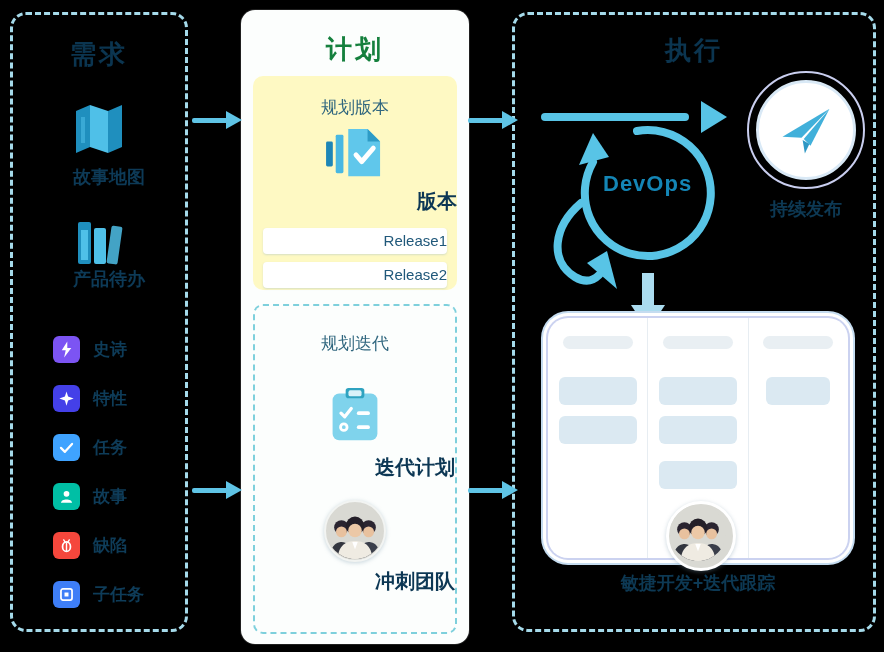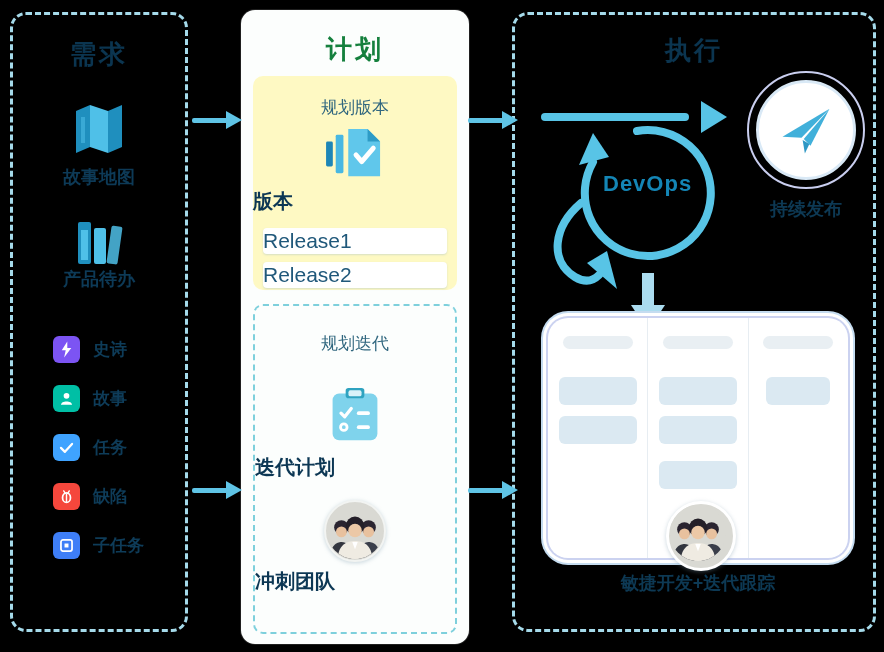--- a/index.html
+++ b/index.html
@@ -16,45 +16,45 @@
   #plan-panel{
     position:absolute;left:241px;top:10px;width:228px;height:634px;background:#FCFEFD;
     border-radius:14px;box-sizing:border-box;box-shadow:0 0 0 1px rgba(255,255,255,.12);
   }
   .panel-title{
     position:absolute;left:0;width:100%;text-align:center;font-size:26px;font-weight:bold;
     color:#0B3550;letter-spacing:3px;
   }
   
   .req-icon{position:absolute;left:0;width:100%;display:flex;justify-content:center;}
-  .req-label{position:absolute;left:0;width:100%;text-align:center;font-size:18px;font-weight:bold;color:#0D3A57;}
+  .req-label{position:absolute;left:0;width:100%;text-align:center;font-size:18px;font-weight:bold;color:#0D3A57;padding-left:10px;}
   .wi-list{position:absolute;left:40px;top:321px;}
   .wi-row{display:flex;align-items:center;height:27px;margin-bottom:22px;}
   .wi-sq{width:27px;height:27px;border-radius:6px;display:flex;align-items:center;justify-content:center;flex:0 0 27px;}
   .wi-sq svg{width:19px;height:19px;display:block;}
   .wi-label{margin-left:13px;font-size:17px;color:#0E3C59;font-weight:bold;}
   .wi-epic{background:#7C54F3;}
   .wi-feature{background:#4440E8;}
   .wi-story{background:#00BFA5;}
   .wi-task{background:#3FA3FF;}
   .wi-bug{background:#F5473C;}
   .wi-subtask{background:#3E7EF7;}
   
   .plan-sec-heading{position:absolute;left:0;width:100%;text-align:center;font-size:17px;color:#31677F;}
-  .plan-big-label{position:absolute;left:0;width:100%;text-align:left;font-size:20px;font-weight:bold;color:#0C3754;}
+  .plan-big-label{position:absolute;left:0;width:100%;text-align:right;font-size:20px;font-weight:bold;color:#0C3754;}
   #version-section{
     position:absolute;left:12px;top:66px;width:204px;height:214px;background:#fef9c3;border-radius:10px;
   }
   #iteration-section{
     position:absolute;left:12px;top:294px;width:204px;height:330px;border:2px dashed #7ED0DC;
     border-radius:10px;box-sizing:border-box;
   }
   .release-row{
     height:26px;line-height:26px;margin:0 10px 8px 10px;background:#FFFFFF;border-radius:4px;
-    text-align:left;font-size:21px;color:#20587A;box-shadow:0 1px 2px rgba(140,175,195,.35);
+    text-align:right;font-size:15px;color:#20587A;box-shadow:0 1px 2px rgba(140,175,195,.35);
   }
   .avatar-circle{
     border-radius:50%;overflow:hidden;border:2px solid #F2F4F2;box-shadow:0 1px 4px rgba(120,150,170,.4);
     background:#D9D9D3;
   }
   
   #devops-text{position:absolute;left:88px;top:156px;width:110px;font-size:22px;font-weight:bold;color:#1486B6;letter-spacing:1px;}
   #plane-badge{
     position:absolute;left:232px;top:56px;width:118px;height:118px;border-radius:50%;
     border:2px solid #C9CEEF;box-sizing:border-box;display:flex;align-items:center;justify-content:center;
@@ -119,35 +119,43 @@
     <div class="wi-list">
       <div class="wi-row">
         <span class="wi-sq wi-epic">
           <svg viewBox="0 0 24 24">
               <polygon points="13,2 6,13 11,13 9,22 18,10 13,10" fill="#fff"></polygon>
             </svg>
         </span>
         <span class="wi-label">史诗</span>
       </div>
       <div class="wi-row">
+        <span class="wi-sq wi-feature">
+          <svg viewBox="0 0 24 24">
+              <path d="M12 3 L14 9.5 L21 12 L14 14.5 L12 21 L10 14.5 L3 12 L10 9.5 Z" fill="#fff"></path>
+            </svg>
+        </span>
+        <span class="wi-label">特性</span>
+      </div>
+      <div class="wi-row">
+        <span class="wi-sq wi-task">
+          <svg viewBox="0 0 24 24">
+              <polyline points="5,12.5 10,17.5 19,7.5" fill="none" stroke="#fff" stroke-width="2.8" stroke-linecap="round" stroke-linejoin="round"></polyline>
+            </svg>
+        </span>
+        <span class="wi-label">任务</span>
+      </div>
+      <div class="wi-row">
         <span class="wi-sq wi-story">
           <svg viewBox="0 0 24 24">
               <circle cx="12" cy="8.6" r="3.6" fill="#fff"></circle>
               <path d="M5 20 C5 14.2 19 14.2 19 20 Z" fill="#fff"></path>
             </svg>
         </span>
         <span class="wi-label">故事</span>
-      </div>
-      <div class="wi-row">
-        <span class="wi-sq wi-task">
-          <svg viewBox="0 0 24 24">
-              <polyline points="5,12.5 10,17.5 19,7.5" fill="none" stroke="#fff" stroke-width="2.8" stroke-linecap="round" stroke-linejoin="round"></polyline>
-            </svg>
-        </span>
-        <span class="wi-label">任务</span>
       </div>
       <div class="wi-row">
         <span class="wi-sq wi-bug">
           <svg viewBox="0 0 24 24">
             <ellipse cx="12" cy="13.5" rx="5" ry="6" fill="none" stroke="#fff" stroke-width="2.2"></ellipse>
             <line x1="12" y1="8" x2="12" y2="19" stroke="#fff" stroke-width="1.8"></line>
             <line x1="8.5" y1="5" x2="10.5" y2="8" stroke="#fff" stroke-width="1.8" stroke-linecap="round"></line>
             <line x1="15.5" y1="5" x2="13.5" y2="8" stroke="#fff" stroke-width="1.8" stroke-linecap="round"></line>
           </svg>
         </span>

